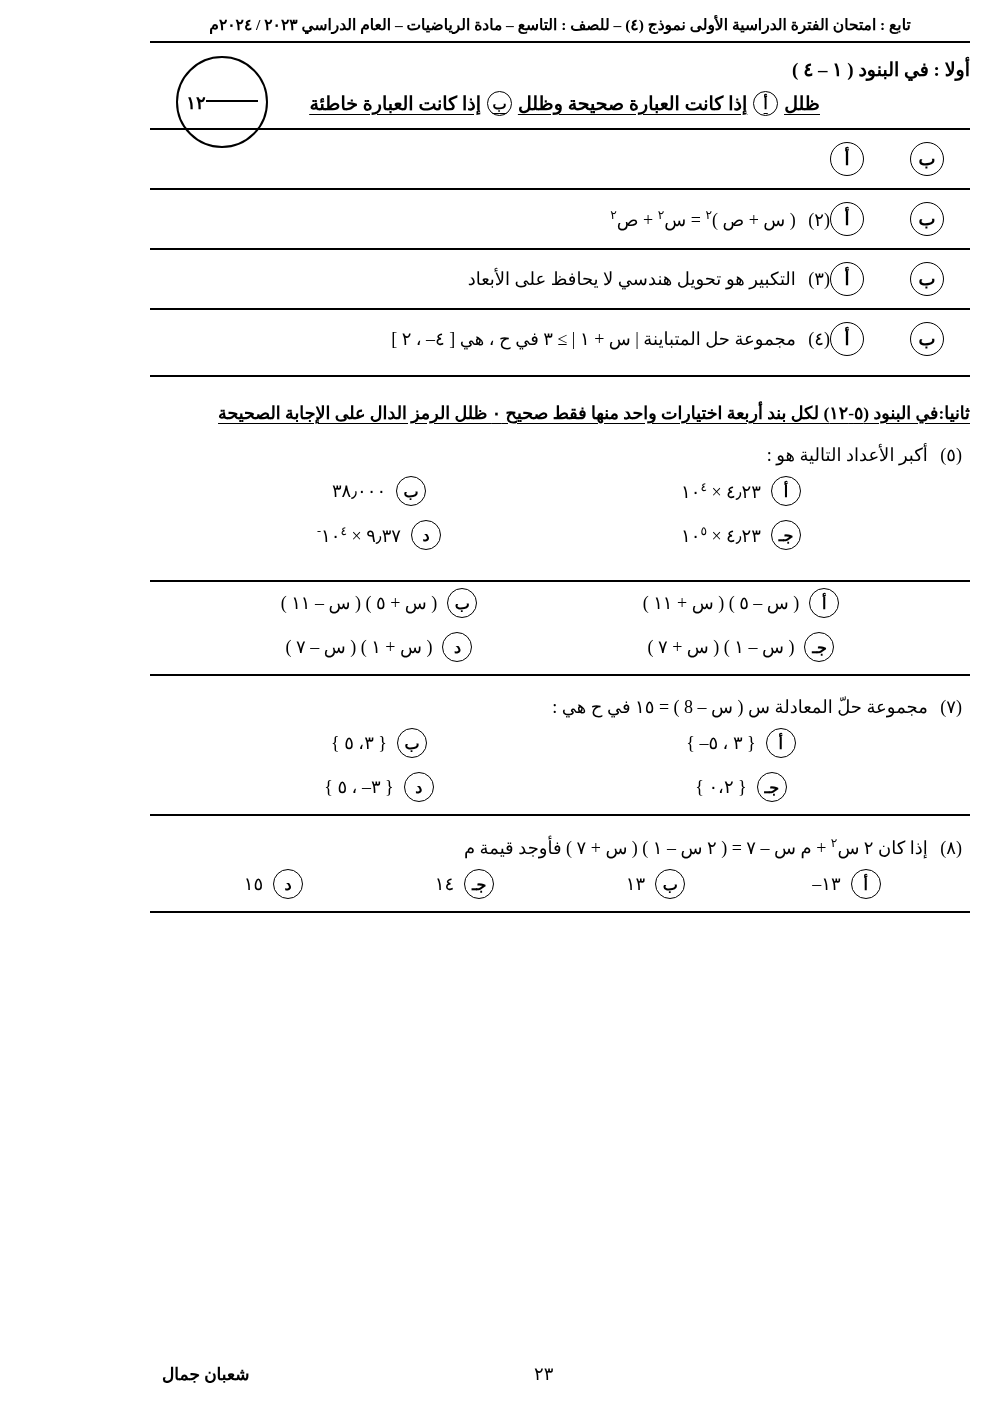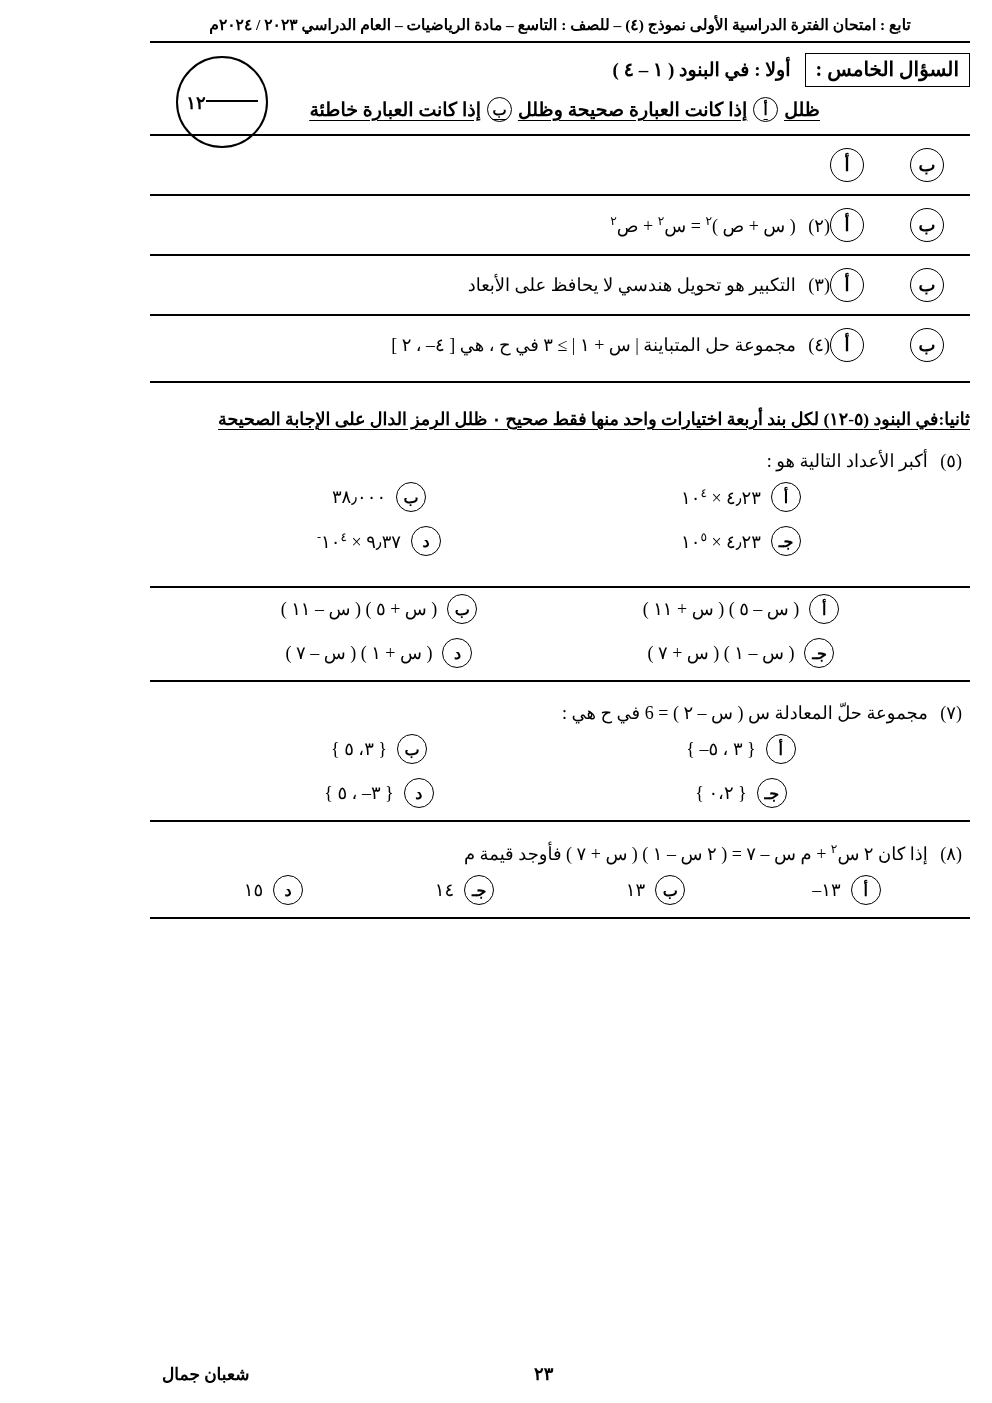--- a/index.html
+++ b/index.html
@@ -201,38 +201,37 @@
     left: 0;
     right: 0;
     padding: 0 34px;
     display: flex;
     flex-direction: row;
     align-items: center;
     justify-content: space-between;
     font-size: 17px;
     font-weight: bold;
   }
-  .footer .pg { font-size: 18px; font-weight: bold; }
+  .footer .pg { font-size: 18px; font-weight: normal; }
   .footer .spacer { width: 120px; }
 </style>
 </head>
 <body>
 
 <div class="page">
 
   <div class="header-line">تابع : امتحان الفترة الدراسية الأولى  نموذج (٤) – للصف : التاسع – مادة الرياضيات – العام الدراسي ٢٠٢٣ / ٢٠٢٤م</div>
   <hr class="hrule">
 
   <div class="mark-circle">
     <div class="bar"></div>
     <div class="num">١٢</div>
   </div>
 
   <div class="q-title-row">
-    <div class="boxed-title">السؤال الخامس :</div>
     <div class="first-line-text">أولا : في البنود ( ١ – ٤ )</div>
   </div>
 
   <div class="instruction">
     <span class="plain">ظلل</span>
     <span class="circ sm">أ</span>
     <span class="plain">إذا كانت العبارة صحيحة وظلل</span>
     <span class="circ sm">ب</span>
     <span class="plain">إذا كانت العبارة خاطئة</span>
   </div>
@@ -329,21 +328,21 @@
         <span class="circ">د</span>
         <span>( س + ١ ) ( س – ٧ )</span>
       </div>
     </div>
   </div>
   <hr class="hrule">
 
   <div class="mcq">
     <div class="mcq-stem">
       <span class="num">(٧)</span>
-      <span>مجموعة حلّ المعادلة س ( س – ٢ ) = 6 في ح  هي :</span>
+      <span>مجموعة حلّ المعادلة س ( س – 8 ) = ١٥ في ح  هي :</span>
     </div>
     <div class="opts">
       <div class="opt">
         <span class="circ">أ</span>
         <span>{ ٣ ، ٥– }</span>
       </div>
       <div class="opt">
         <span class="circ">ب</span>
         <span>{ ٣، ٥ }</span>
       </div>

